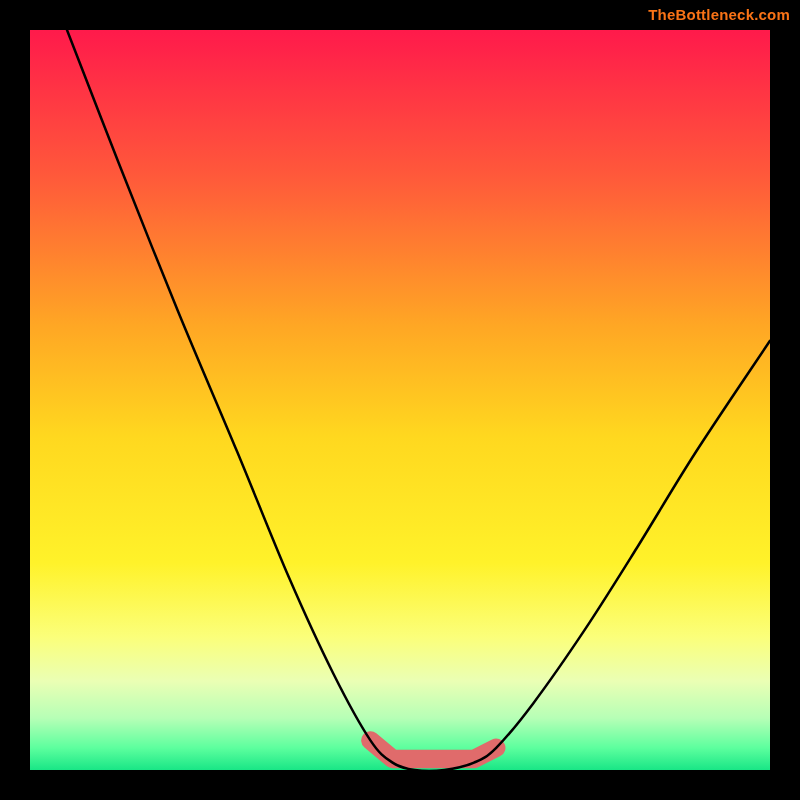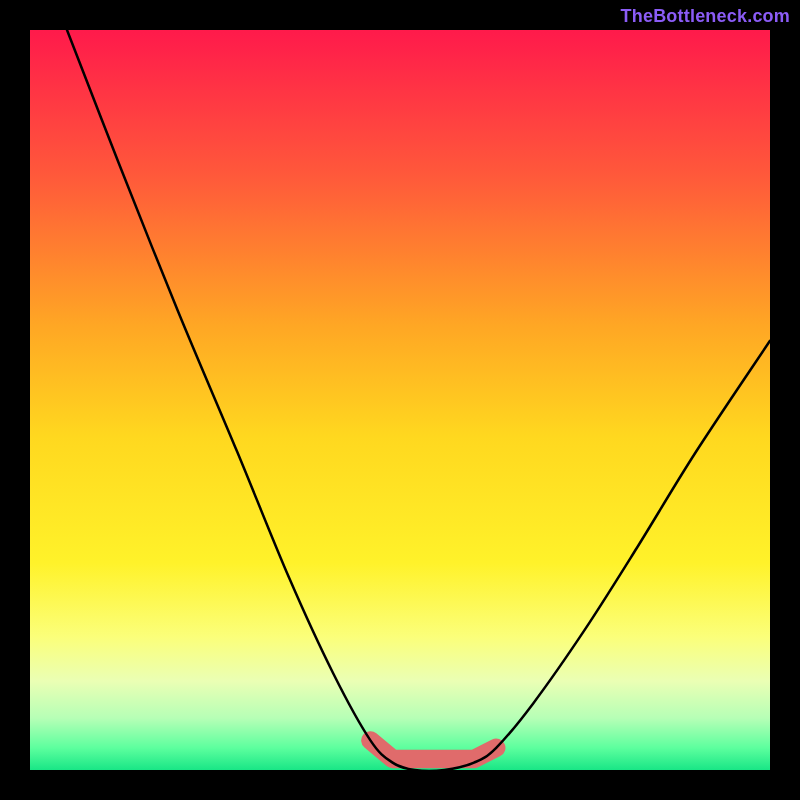--- a/index.html
+++ b/index.html
@@ -14,22 +14,22 @@
   .frame {
     position: relative;
     width: 800px;
     height: 800px;
     background: #000;
   }
   .attribution {
     position: absolute;
     top: 6px;
     right: 10px;
-    color: #8b5cf6;
-    font-size: 18px;
+    color: #f97316;
+    font-size: 15px;
     font-weight: 600;
     z-index: 20;
     letter-spacing: 0.2px;
   }
   .plot {
     position: absolute;
     background: #000;
   }
   svg { display: block; }
 </style>

